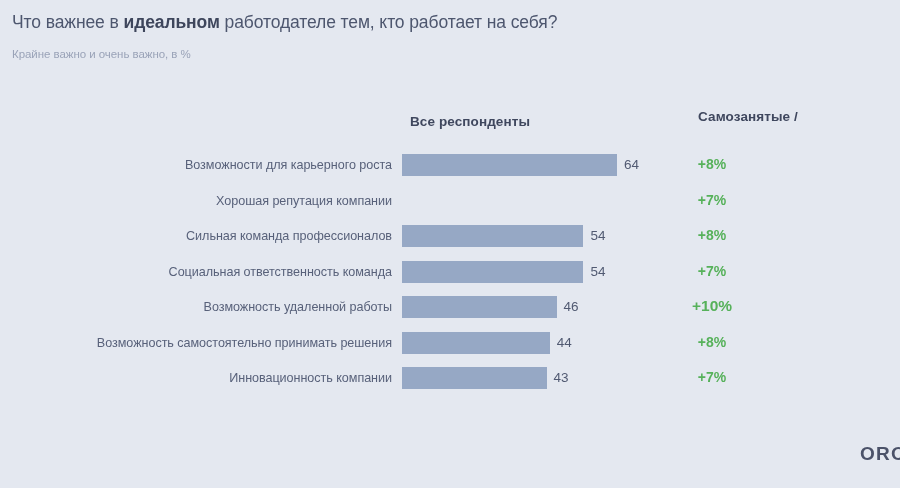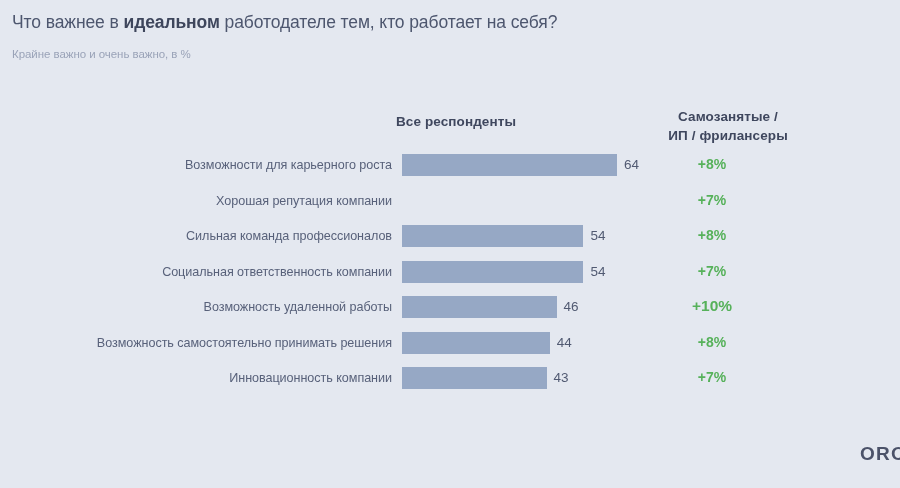--- a/index.html
+++ b/index.html
@@ -47,30 +47,30 @@
     font-size: 11.5px;
     line-height: 16px;
     color: #9aa3b8;
     font-weight: 400;
     letter-spacing: -0.05px;
   }
 
   
   .col-head-bars {
     position: absolute;
-    left: 396px;
+    left: 410px;
     top: 114px;
     font-size: 13.5px;
     font-weight: 700;
     color: #3f475e;
     letter-spacing: 0.1px;
   }
   .col-head-green {
     position: absolute;
-    left: 648px;
+    left: 668px;
     top: 107px;
     width: 160px;
     text-align: center;
     font-size: 13.5px;
     line-height: 19px;
     font-weight: 700;
     color: #3f475e;
     letter-spacing: 0.1px;
   }
 
@@ -158,21 +158,20 @@
     <div class="title">
       <span>Что важнее в </span><span class="em">идеальном</span><span> работодателе тем, кто работает на себя?</span>
     </div>
     <div class="subtitle">Крайне важно и очень важно, в %</div>
   </div>
 
   <div class="col-head-bars">Все респонденты</div>
 
   <div class="col-head-green">
     <div>Самозанятые /</div>
-    <div>ИП / фрилансеры</div>
   </div>
 
   <div class="rows" id="rows">
       <div class="row">
         <div class="row-label">Возможности для карьерного роста</div>
         <div class="bar-wrap">
           <div class="bar" style="width: 215px; background: rgb(150, 168, 197);"></div>
           <div class="bar-value">64</div>
         </div>
         <div class="delta" style="color: rgb(86, 177, 90);">+8%</div>
@@ -183,21 +182,21 @@
       </div>
       <div class="row">
         <div class="row-label">Сильная команда профессионалов</div>
         <div class="bar-wrap">
           <div class="bar" style="width: 181.4px; background: rgb(150, 168, 197);"></div>
           <div class="bar-value">54</div>
         </div>
         <div class="delta" style="color: rgb(86, 177, 90);">+8%</div>
       </div>
       <div class="row">
-        <div class="row-label">Социальная ответственность компании</div>
+        <div class="row-label">Социальная ответственность команда</div>
         <div class="bar-wrap">
           <div class="bar" style="width: 181.4px; background: rgb(150, 168, 197);"></div>
           <div class="bar-value">54</div>
         </div>
         <div class="delta" style="color: rgb(86, 177, 90);">+7%</div>
       </div>
       <div class="row">
         <div class="row-label">Возможность удаленной работы</div>
         <div class="bar-wrap">
           <div class="bar" style="width: 154.5px; background: rgb(150, 168, 197);"></div>

